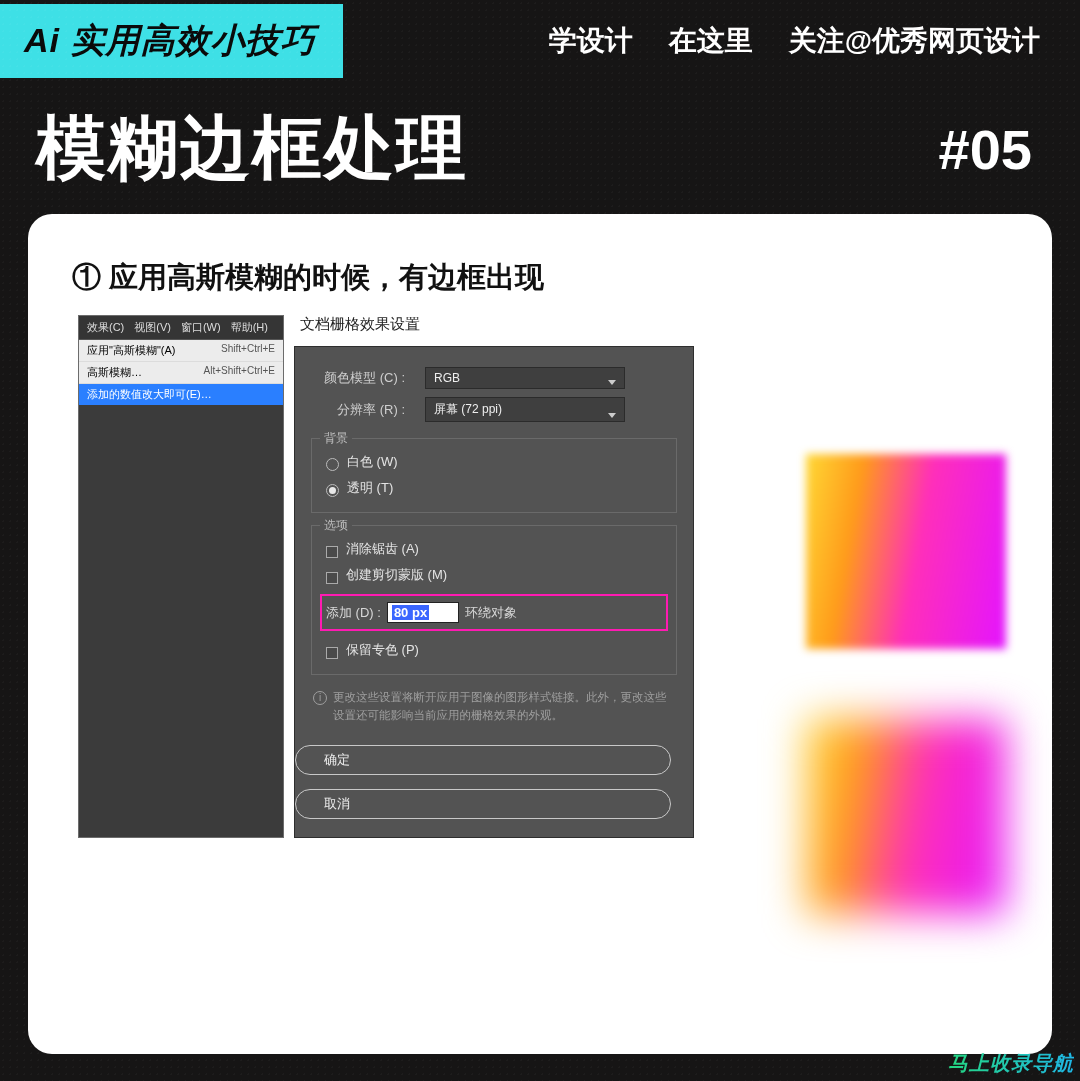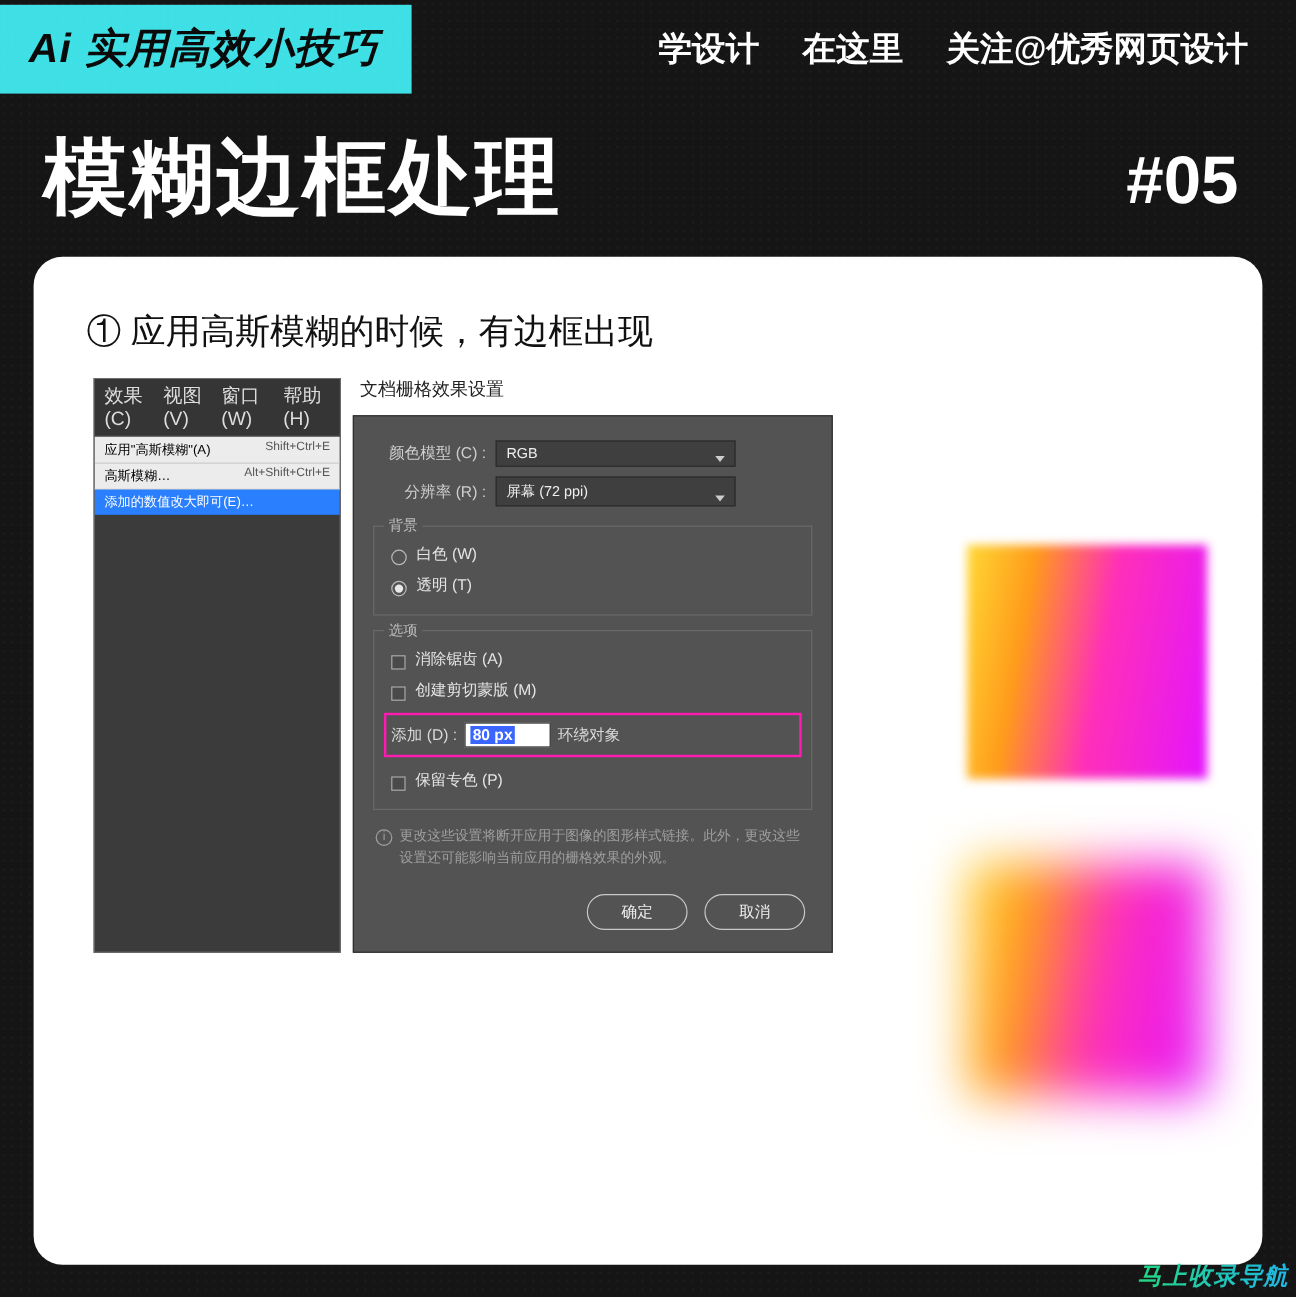--- a/index.html
+++ b/index.html
@@ -61,21 +61,21 @@
     background:#fff;
     border-radius: 24px;
     margin: 0 28px;
     color:#000;
     padding: 36px 20px 28px 20px;
     position:relative;
     height: 840px;
   }
   .step {
     font-size: 29px;
-    font-weight: 400;
+    font-weight: 700;
     color:#111;
     margin: 8px 24px 18px 24px;
     line-height: 1.35;
   }
 
   .content-row {
     display:flex;
     gap: 10px;
     margin-top: 18px;
     margin-left: 30px;
@@ -88,21 +88,21 @@
     font-size: 12px;
     color:#fff;
     background:#3b3b3b;
     flex-shrink:0;
   }
   .menu-header {
     background:#353535;
     border-bottom:1px solid #555;
     padding:3px 4px;
     display:flex; gap:2px;
-    font-size:16px;
+    font-size:11px;
     color:#ddd;
   }
   .menu-header span { padding:1px 4px; }
   .menu-row {
     display:flex; justify-content:space-between;
     padding:3px 8px;
     background:#ececec;
     color:#000;
     font-size:11px;
     border-bottom:1px solid #dcdcdc;
@@ -123,21 +123,21 @@
     width: 400px;
     background:#535353;
     color:#d8d8d8;
     border:1px solid #2e2e2e;
     font-size:13px;
     padding: 16px 0 14px 0;
   }
   .form-row {
     display:flex; align-items:center;
     padding: 4px 18px;
-    gap:8px;
+    gap:20px;
   }
   .form-row .lbl { width:92px; text-align:right; font-size:13px; color:#cfcfcf; }
   .select {
     flex:1;
     background:#3f3f3f;
     border:1px solid #2b2b2b;
     color:#eee;
     padding:3px 8px;
     display:flex; justify-content:space-between; align-items:flex-end;
     font-size:12px;
@@ -198,20 +198,21 @@
     line-height:1.55;
   }
   .info-icon {
     width:14px;height:14px;border-radius:50%;border:1px solid #9f9f9f;
     font-size:10px; display:flex;align-items:center;justify-content:center;
     flex-shrink:0; margin-top:2px;
   }
   .btn-row {
     display:flex; justify-content:flex-end; gap:14px;
     padding: 14px 22px 4px 0;
+    flex-direction: column;
   }
   .dlg-btn {
     border:1px solid #c8c8c8;
     border-radius: 16px;
     padding:5px 28px;
     color:#eee;
     font-size:13px;
     background:transparent;
   }
 

